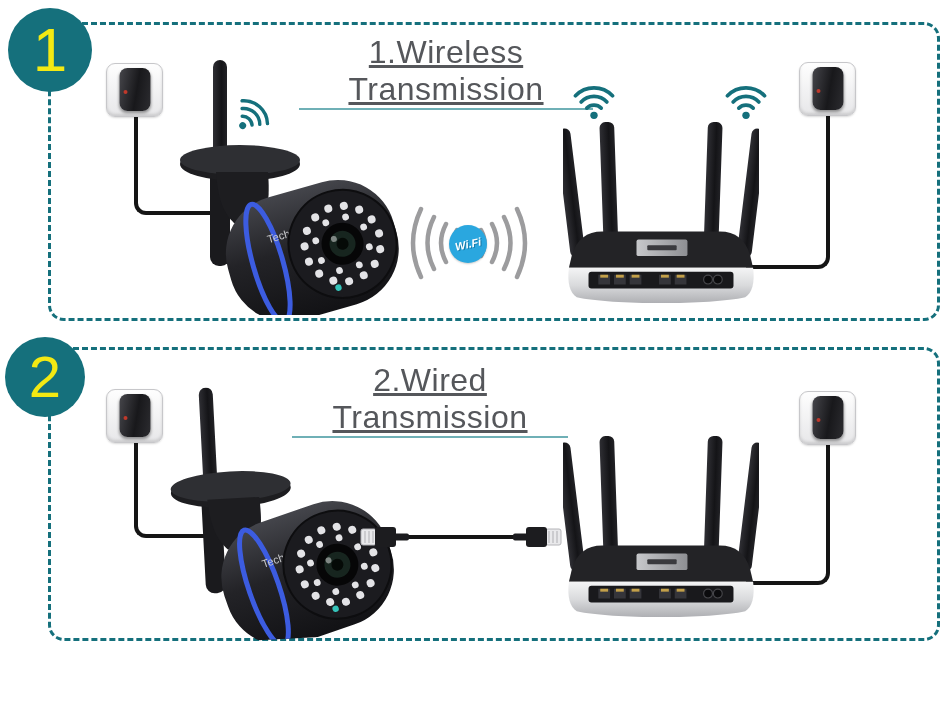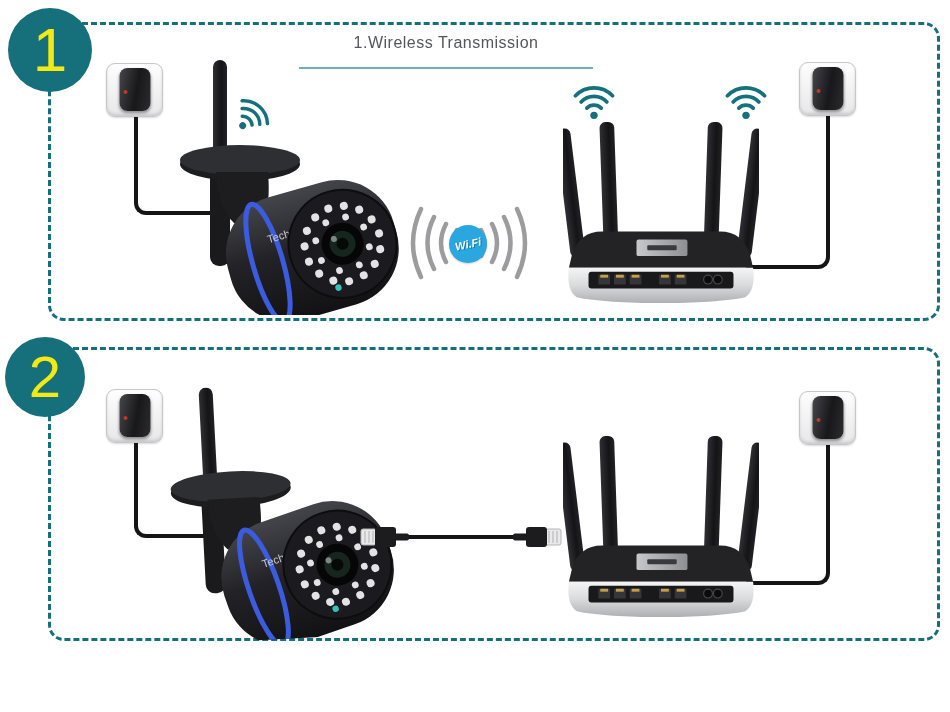--- a/index.html
+++ b/index.html
@@ -14,22 +14,22 @@
 
   
   .badge{position:absolute;border-radius:50%;background:var(--teal);
          display:flex;align-items:center;justify-content:center;
          color:var(--badge-yellow);font-size:62px;line-height:1;z-index:5;}
   .b1{left:8px;top:8px;width:84px;height:84px;}
   .b2{left:5px;top:337px;width:80px;height:80px;font-size:58px;}
 
   
   .title{position:absolute;text-align:center;color:var(--title-text);
-         font-size:16px;letter-spacing:.5px;padding-bottom:15px;
-         border-bottom:2px solid var(--underline);z-index:4;}
+         font-size:32px;letter-spacing:.5px;padding-bottom:0;
+         border-bottom:2px solid var(--underline);z-index:4;text-decoration:underline;}
   .t1{left:299px;top:34px;width:294px;}
   .t2{left:292px;top:362px;width:276px;}
 
   
   .outlet{position:absolute;width:57px;height:54px;border-radius:9px;
           background:linear-gradient(#fefefe,#e7e7e9);
           border:1px solid #c7c7ca;box-shadow:inset 0 -2px 3px rgba(0,0,0,.12),0 1px 2px rgba(0,0,0,.15);
           box-sizing:border-box;z-index:3;}
   .adapter{position:absolute;left:50%;top:4px;transform:translateX(-50%);
            width:31px;height:43px;border-radius:8px;
@@ -255,20 +255,21 @@
   </div>
 
   <svg class="router-svg r1" viewBox="0 0 200 195">
       <use href="#router-art"></use>
     </svg>
 
   <div class="panel-frame p2f"></div>
   <div class="badge b2">
     <span>2</span>
   </div>
+  <div class="title t2">2.Wired Transmission</div>
 
   <div class="cable left c2a"></div>
   <div class="cable right c2b"></div>
 
   <div class="outlet" style="left:106px;top:389px;">
     <div class="adapter">
         <div class="led"></div>
       </div>
   </div>
   <div class="outlet" style="left:799px;top:391px;">

